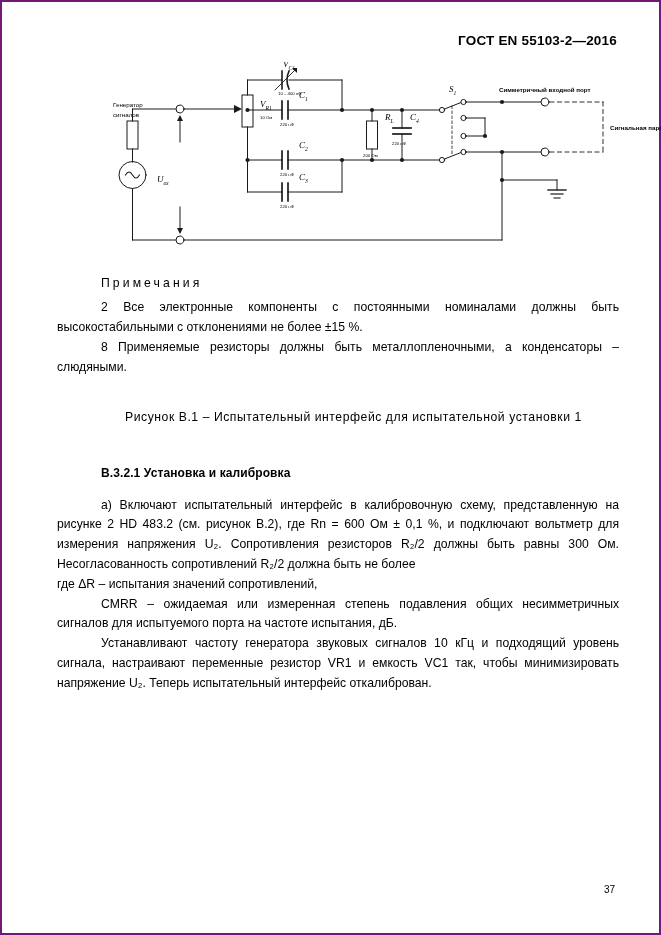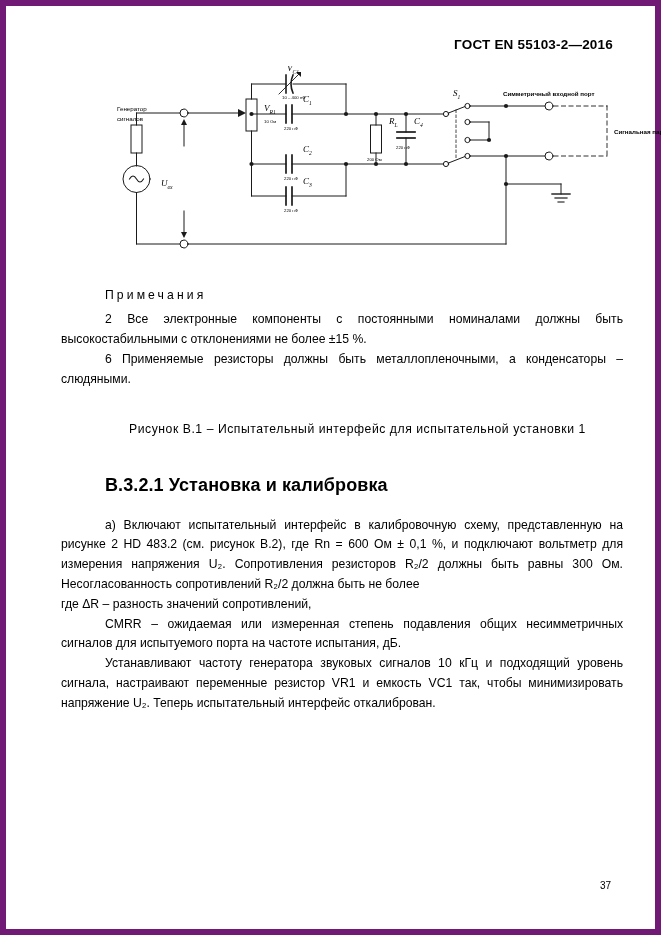--- a/index.html
+++ b/index.html
@@ -14,21 +14,21 @@
     font-family: "Liberation Sans", sans-serif;
     color: #000000;
     overflow: hidden;
   }
   .page {
     position: absolute;
     left: 0; top: 0;
     width: 661px;
     height: 935px;
     background: #fff;
-    border: 6px solid #701a75;
+    border: 2px solid #701a75;
     box-sizing: border-box;
   }
 
   
   .doc-header {
     position: absolute;
     top: 31px;
     right: 42px;
     font-size: 13.5px;
     font-weight: bold;
@@ -54,21 +54,21 @@
     width: 562px;
   }
   p {
     margin: 0 0 0 0;
     font-size: 12.2px;
     line-height: 19.8px;
     text-align: justify;
     text-justify: inter-word;
   }
   .note-title {
-    margin-top: 8px;
+    margin-top: 0px;
     margin-bottom: 4px;
     letter-spacing: 3.1px;
     font-size: 12.2px;
     text-indent: 44px;
     text-align: left;
   }
   .note {
     text-indent: 44px;
     margin-bottom: 1px;
   }
@@ -80,23 +80,23 @@
   .caption {
     margin-top: 30px;
     margin-bottom: 0;
     text-align: left;
     text-indent: 68px;
     letter-spacing: 0.55px;
     font-size: 12.2px;
   }
   .heading {
     margin-top: 36px;
-    margin-bottom: 20px;
+    margin-bottom: 12px;
     font-weight: bold;
-    font-size: 18px;
+    font-size: 12px;
     text-indent: 44px;
     text-align: left;
     letter-spacing: 0.1px;
   }
   .formula {
     margin-top: 15px;
     margin-bottom: 15px;
     text-align: center;
     text-indent: 0;
     font-size: 13px;
@@ -284,30 +284,30 @@
     </svg>
   </div>
 
   <div class="content">
 
     <p class="note-title">Примечания</p>
 
 
     <p class="note">2  Все электронные компоненты с постоянными номиналами должны быть высокостабильными с отклонениями не более ±15 %.</p>
 
-    <p class="note">6  Применяемые резисторы должны быть металлопленочными, а конденсаторы – слюдяными.</p>
+    <p class="note">8  Применяемые резисторы должны быть металлопленочными, а конденсаторы – слюдяными.</p>
 
     <p class="caption">Рисунок В.1 – Испытательный интерфейс  для испытательной установки 1</p>
 
     <p class="heading">В.3.2.1  Установка и калибровка</p>
 
     <p class="para">а) Включают испытательный интерфейс в калибровочную схему,  представленную на рисунке 2 HD 483.2 (см. рисунок В.2), где Rn  = 600 Ом ± 0,1 %, и подключают вольтметр для измерения напряжения U₂. Сопротивления резисторов R₂/2 должны быть равны 300 Ом. Несогласованность сопротивлений R₂/2   должна быть не более</p>
 
 
-    <p class="para-noindent">где   ΔR – разность значений сопротивлений,</p>
+    <p class="para-noindent">где   ΔR – испытания значений сопротивлений,</p>
 
     <p class="para">CMRR – ожидаемая или измеренная степень подавления общих несимметричных сигналов для испытуемого порта на частоте испытания,  дБ.</p>
 
     <p class="para">Устанавливают частоту генератора звуковых сигналов 10 кГц и подходящий уровень сигнала, настраивают переменные резистор VR1 и емкость VC1 так, чтобы минимизировать напряжение U₂. Теперь испытательный интерфейс откалиброван.</p>
   </div>
 
   <div class="page-number">37</div>
 </div>
 
 </body></html>

